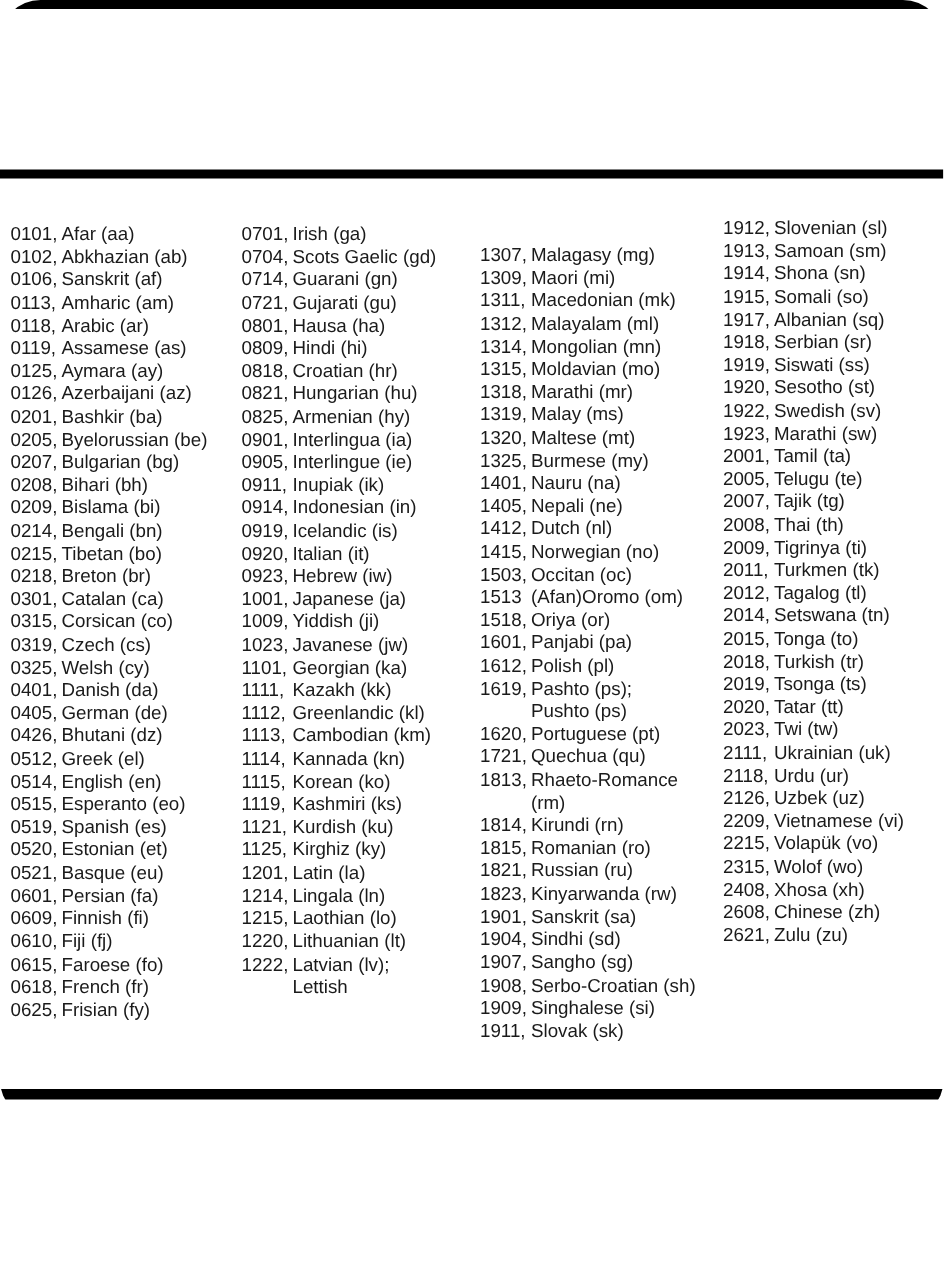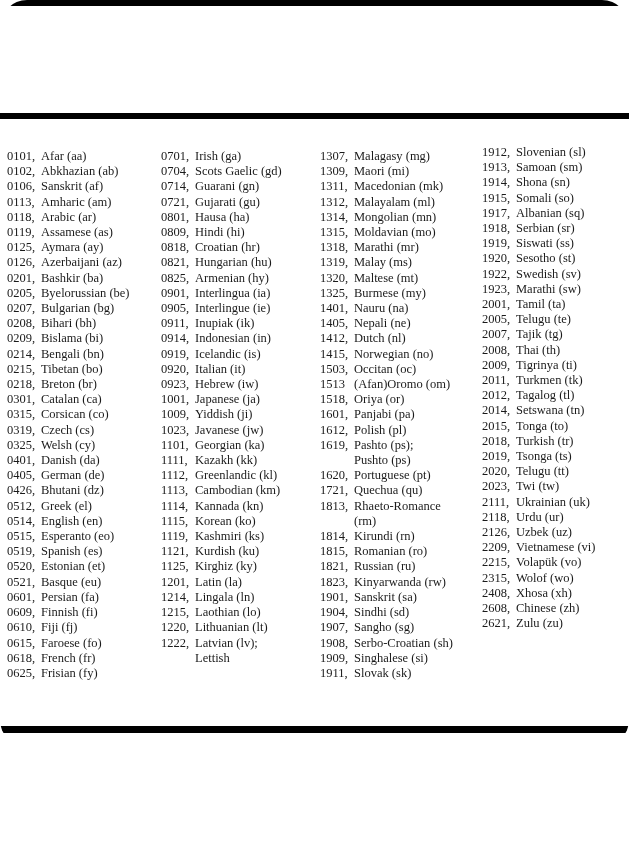--- a/index.html
+++ b/index.html
@@ -6,21 +6,21 @@
     margin: 0;
     padding: 0;
     background: #ffffff;
   }
   .page {
     position: relative;
     width: 629px;
     height: 747px;
     background: #ffffff;
     overflow: hidden;
-    font-family: Liberation Serif, serif;
+    font-family: Liberation Sans, sans-serif;
     color: #1a1a1a;
     border-radius: 27px;
   }
   .bar {
     position: absolute;
     left: 0;
     width: 629px;
     background: #000000;
   }
   .bar-top        { top: 0;   height: 6px; }
@@ -30,21 +30,21 @@
   .bar-bottom     { top: 845px; height: 4px; }
 
   .col {
     position: absolute;
     top: 149px;
     font-size: 12.5px;
     line-height: 15.2px;
   }
   .col-1 { left: 7px;   width: 152px; }
   .col-2 { left: 161px; width: 157px; }
-  .col-3 { left: 320px; width: 160px; }
+  .col-3 { left: 320px; width: 160px; margin-top: 14px; }
   .col-4 { left: 482px; width: 146px; top: 145px; }
 
   .entry {
     display: flex;
     align-items: flex-start;
   }
   .code {
     flex: none;
     width: 34px;
     white-space: pre;
@@ -553,21 +553,21 @@
       <div class="entry">
         <span class="code">2018,</span>
         <span class="lang-name">Turkish (tr)</span>
       </div>
       <div class="entry">
         <span class="code">2019,</span>
         <span class="lang-name">Tsonga (ts)</span>
       </div>
       <div class="entry">
         <span class="code">2020,</span>
-        <span class="lang-name">Telugu (tt)</span>
+        <span class="lang-name">Tatar (tt)</span>
       </div>
       <div class="entry">
         <span class="code">2023,</span>
         <span class="lang-name">Twi (tw)</span>
       </div>
       <div class="entry">
         <span class="code">2111,</span>
         <span class="lang-name">Ukrainian (uk)</span>
       </div>
       <div class="entry">

